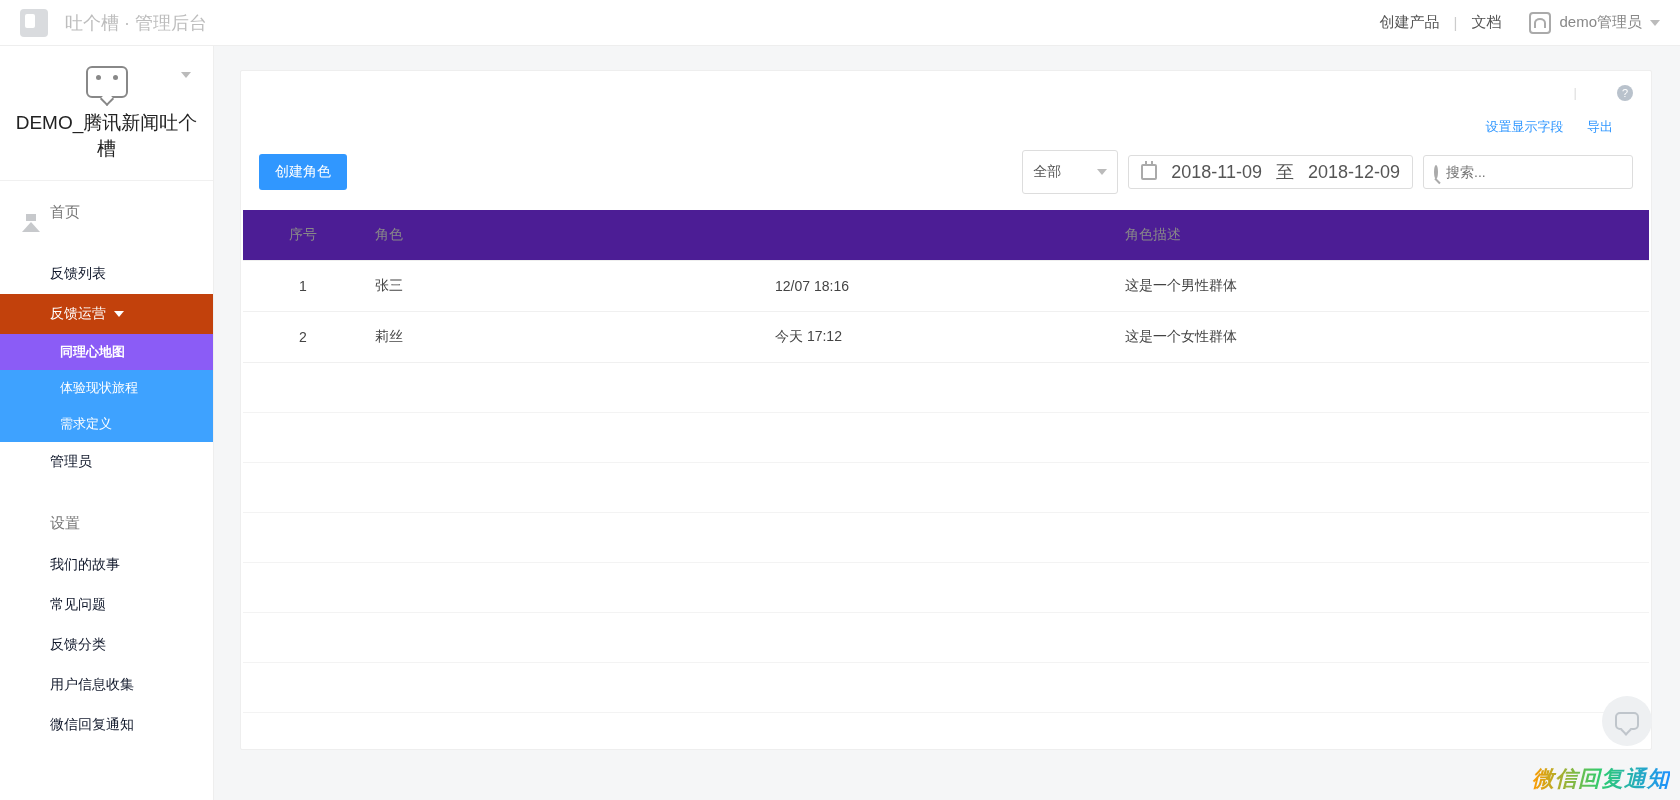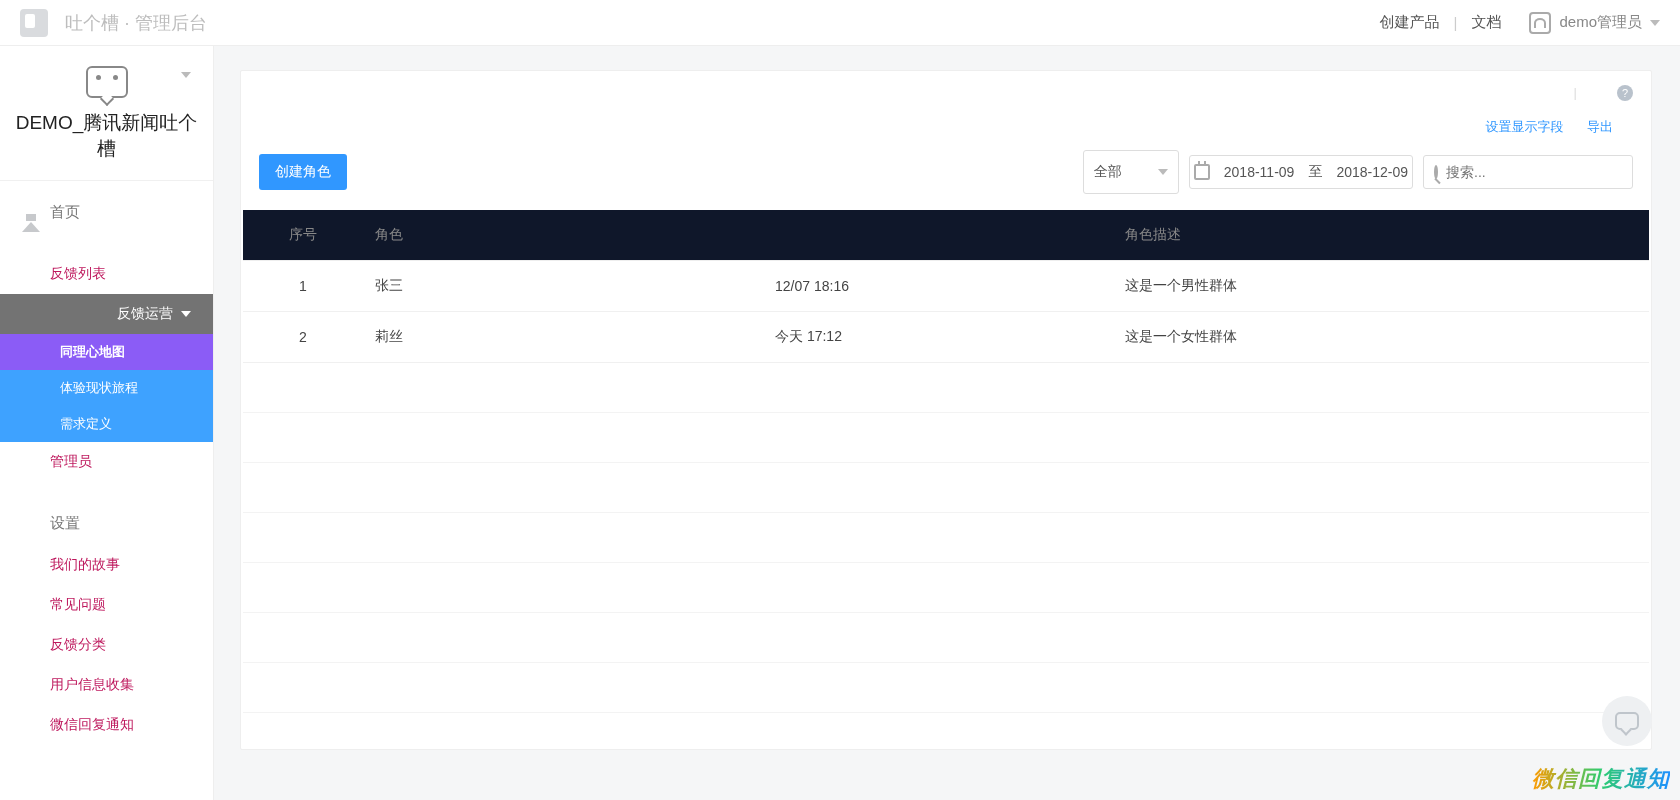--- a/index.html
+++ b/index.html
@@ -24,22 +24,22 @@
   .proj-head { padding:20px 0 18px; text-align:center; position:relative; border-bottom:1px solid #f0f0f0;}
   .proj-icon { width:42px; height:32px; margin:0 auto 12px; border:2px solid #888; border-radius:6px; position:relative;}
   .proj-icon::before{content:""; position:absolute; left:8px; top:7px; width:5px; height:5px; border-radius:50%; background:#888;}
   .proj-icon::after{content:""; position:absolute; right:8px; top:7px; width:5px; height:5px; border-radius:50%; background:#888;}
   .proj-icon .tail{ position:absolute; left:50%; bottom:-8px; width:10px; height:10px; background:#fff; border-left:2px solid #888; border-bottom:2px solid #888; transform:translateX(-50%) rotate(-45deg);}
   .proj-chev { position:absolute; right:22px; top:26px; }
   .proj-name { font-size:19px; color:#222; padding:0 8px;}
   .nav-group { padding:10px 0; }
   .nav-section-title { display:flex; align-items:center; gap:10px; padding:12px 22px; color:#777; font-size:15px; }
   .nav-section-title .ic { width:18px; height:16px; display:inline-block; }
-  .nav-item { padding:11px 22px 11px 50px; color:#be185d; font-size:14px; cursor:pointer; }
-  .nav-item.level2 { background:#737373; color:#fff; display:flex; align-items:center;justify-content:flex-end; }
+  .nav-item { padding:11px 22px 11px 50px; color:#0f172a; font-size:14px; cursor:pointer; }
+  .nav-item.level2 { background:#c2410c; color:#fff; display:flex; align-items:center; }
   .nav-item.level2 .caret { margin-left:8px; width:0; height:0; border-left:5px solid transparent; border-right:5px solid transparent; border-top:6px solid #fff;}
   .nav-sub { background:#3ea2ff; color:#fff; padding:9px 22px 9px 60px; font-size:13px; cursor:pointer;}
   .nav-sub.active { background:#8b5cf6;font-weight:bold; }
   .ic-home{ width:0;height:0; border-left:9px solid transparent; border-right:9px solid transparent; border-bottom:10px solid #c7c9cc; position:relative;}
   .ic-home::after{content:""; position:absolute; left:-5px; top:9px; width:10px; height:7px; background:#c7c9cc;}
   .ic-box{ width:18px; height:13px; background:#c7c9cc; border-radius:2px 2px 0 0; position:relative;}
   .ic-box::before{content:""; position:absolute; left:3px; right:3px; top:-3px; height:4px; background:#c7c9cc; border-radius:2px 2px 0 0;}
   .ic-gear{ width:16px; height:16px; border-radius:50%; background:#c7c9cc; position:relative;}
   .ic-gear::after{content:""; position:absolute; inset:4px; border-radius:50%; background:#fff;}
 
@@ -47,32 +47,32 @@
   .main { position:absolute; left:214px; right:0; top:46px; bottom:0; overflow:auto; padding:24px 28px 0 26px;}
   .card { background:#fff; border:1px solid #eee; border-radius:2px; min-height:680px; }
   .card-top { display:flex; justify-content:flex-end; padding:14px 18px 6px; font-size:13px;}
   .link-blue { color:#3097ff; cursor:pointer;margin-top:33px; }
   .sep-pipe { color:#ddd; margin:0 10px;}
   .help-badge { display:inline-flex; width:16px; height:16px; border-radius:50%; background:#b9c2cc; color:#fff; font-size:11px; align-items:center; justify-content:center; margin-left:4px;}
   .toolbar { display:flex; align-items:center; padding:8px 18px 16px; gap:10px;}
   .btn-primary { background:#3097ff; color:#fff; border:none; border-radius:3px; padding:9px 16px; font-size:14px; cursor:pointer;}
   .toolbar-spacer{flex:1;}
   .select { width:96px; height:44px; border:1px solid #ddd; border-radius:3px; background:#fff; display:flex; align-items:center; justify-content:space-between; padding:0 10px; color:#555; font-size:14px; cursor:pointer;}
-  .date-range { height:34px; border:1px solid #ddd; border-radius:3px; background:#fff; display:flex; align-items:center; padding:0 4px; color:#555; font-size:14px; gap:14px;}
+  .date-range { height:34px; border:1px solid #ddd; border-radius:3px; background:#fff; display:flex; align-items:center; padding:0 12px; color:#555; font-size:18px; gap:14px;}
   .cal-icon{ width:16px; height:16px; border:2px solid #aaa; border-radius:2px; position:relative;}
   .cal-icon::before{content:""; position:absolute; top:-5px; left:2px; width:2px; height:5px; background:#aaa;}
   .cal-icon::after{content:""; position:absolute; top:-5px; right:2px; width:2px; height:5px; background:#aaa;}
   .search-box { height:34px; border:1px solid #ddd; border-radius:3px; background:#fff; display:flex; align-items:center; padding:0 10px; width:210px;}
   .search-box input { border:none; outline:none; font-size:14px; color:#555; flex:1; }
   .mag-icon{ width:14px; height:14px; border:2px solid #aaa; border-radius:50%; position:relative; margin-right:8px;}
   .mag-icon::after{content:""; position:absolute; right:-5px; bottom:-5px; width:7px; height:2px; background:#aaa; transform:rotate(45deg);}
 
   .tbl-wrap{ padding:0 2px;}
   table { width:100%; border-collapse:collapse; table-layout:fixed;}
-  thead th { background:#0f172a; color:#888; font-weight:400; font-size:14px; text-align:left; padding:16px 12px; border-bottom:1px solid #eee;}
+  thead th { background:#4c1d95; color:#888; font-weight:400; font-size:14px; text-align:left; padding:16px 12px; border-bottom:1px solid #eee;}
   tbody td { padding:16px 12px; font-size:14px; color:#444; border-bottom:1px solid #f0f0f0;}
   tbody tr.empty td{ height:50px; border-bottom:1px solid #f3f3f3;}
   .col-idx{ width:120px; text-align:center;}
   .col-role{ width:400px;}
   .col-time{ width:350px;}
   .col-desc{}
 
   .watermark { position:absolute; right:10px; bottom:6px; font-size:22px; font-style:italic; font-weight:700; letter-spacing:1px; background:linear-gradient(90deg,#ff9a00,#2ecc71,#1e90ff); -webkit-background-clip:text; color:transparent; }
   .chat-bubble { position:absolute; right:28px; bottom:54px; width:50px; height:50px; border-radius:50%; background:#eef0f2; display:flex; align-items:center; justify-content:center;}
   .chat-bubble .inner{ width:24px; height:18px; border:2px solid #bfc5cb; border-radius:5px; position:relative;}

